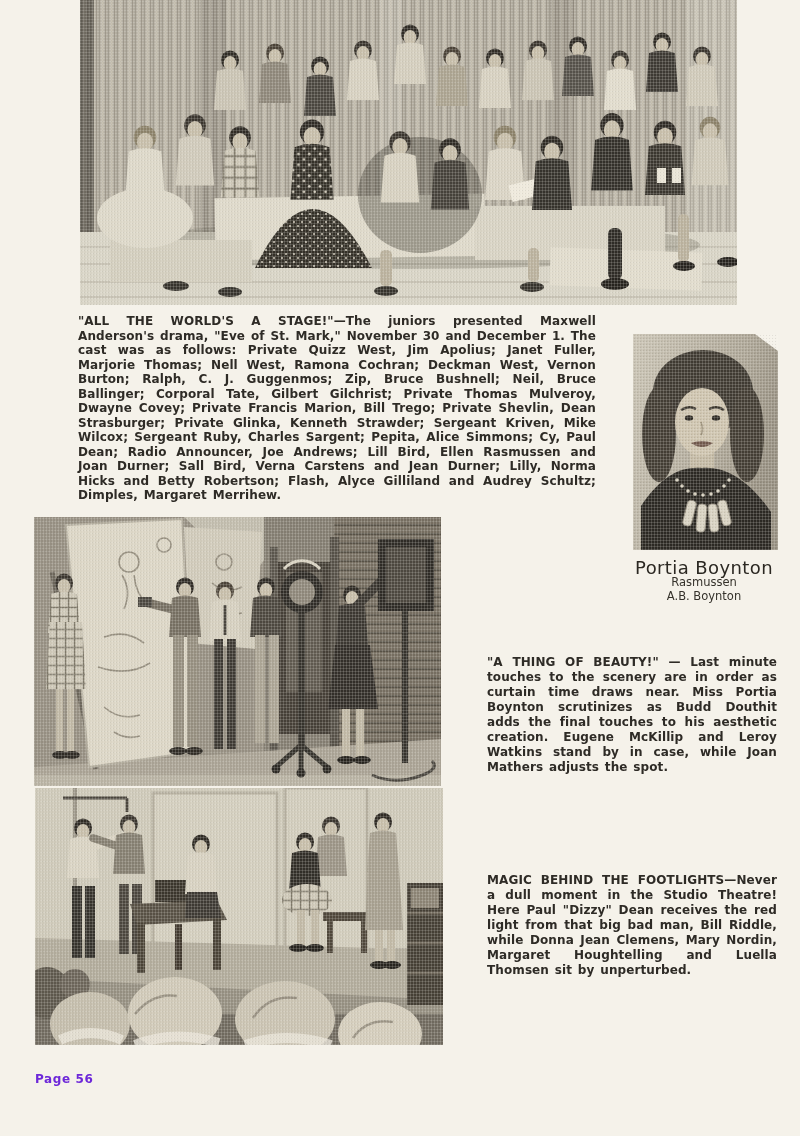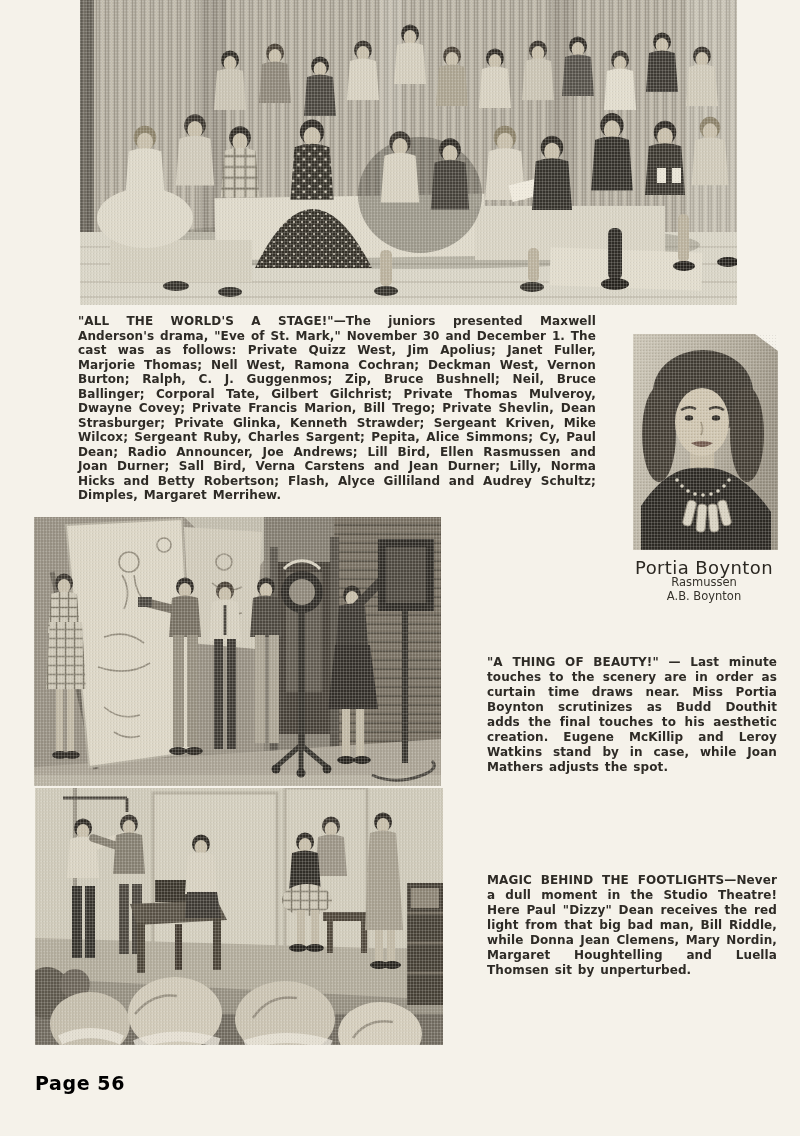--- a/index.html
+++ b/index.html
@@ -26,21 +26,21 @@
     font-size:12px; line-height:14.5px; letter-spacing:.1px; word-spacing:1.5px;
     color:#2e2b26;
   }
   .side-caption{font-size:12px; line-height:15px;}
   .portrait-caption{
     position:absolute; text-align:center; line-height:14px; font-size:11.5px;
     color:#35322b;
   }
   .portrait-caption .pname{font-weight:normal; font-size:18px; color:#2b2822; letter-spacing:.4px;}
   .pagenum{
-    position:absolute; font-weight:bold; font-size:19px; letter-spacing:.6px; color:#000000;
+    position:absolute; font-weight:bold; font-size:12px; letter-spacing:.6px; color:#6d28d9;
   }
 </style>
 </head>
 <body>
 
 <svg width="0" height="0" style="position:absolute" aria-hidden="true">
   <defs>
     <symbol id="fig" overflow="visible">
       <ellipse cx="0" cy="-2" rx="9" ry="9.5" fill="var(--hair,#3a352e)"></ellipse>
       <ellipse cx="0" cy="1.5" rx="6.3" ry="7.4" fill="var(--skin,#c6bda9)"></ellipse>

